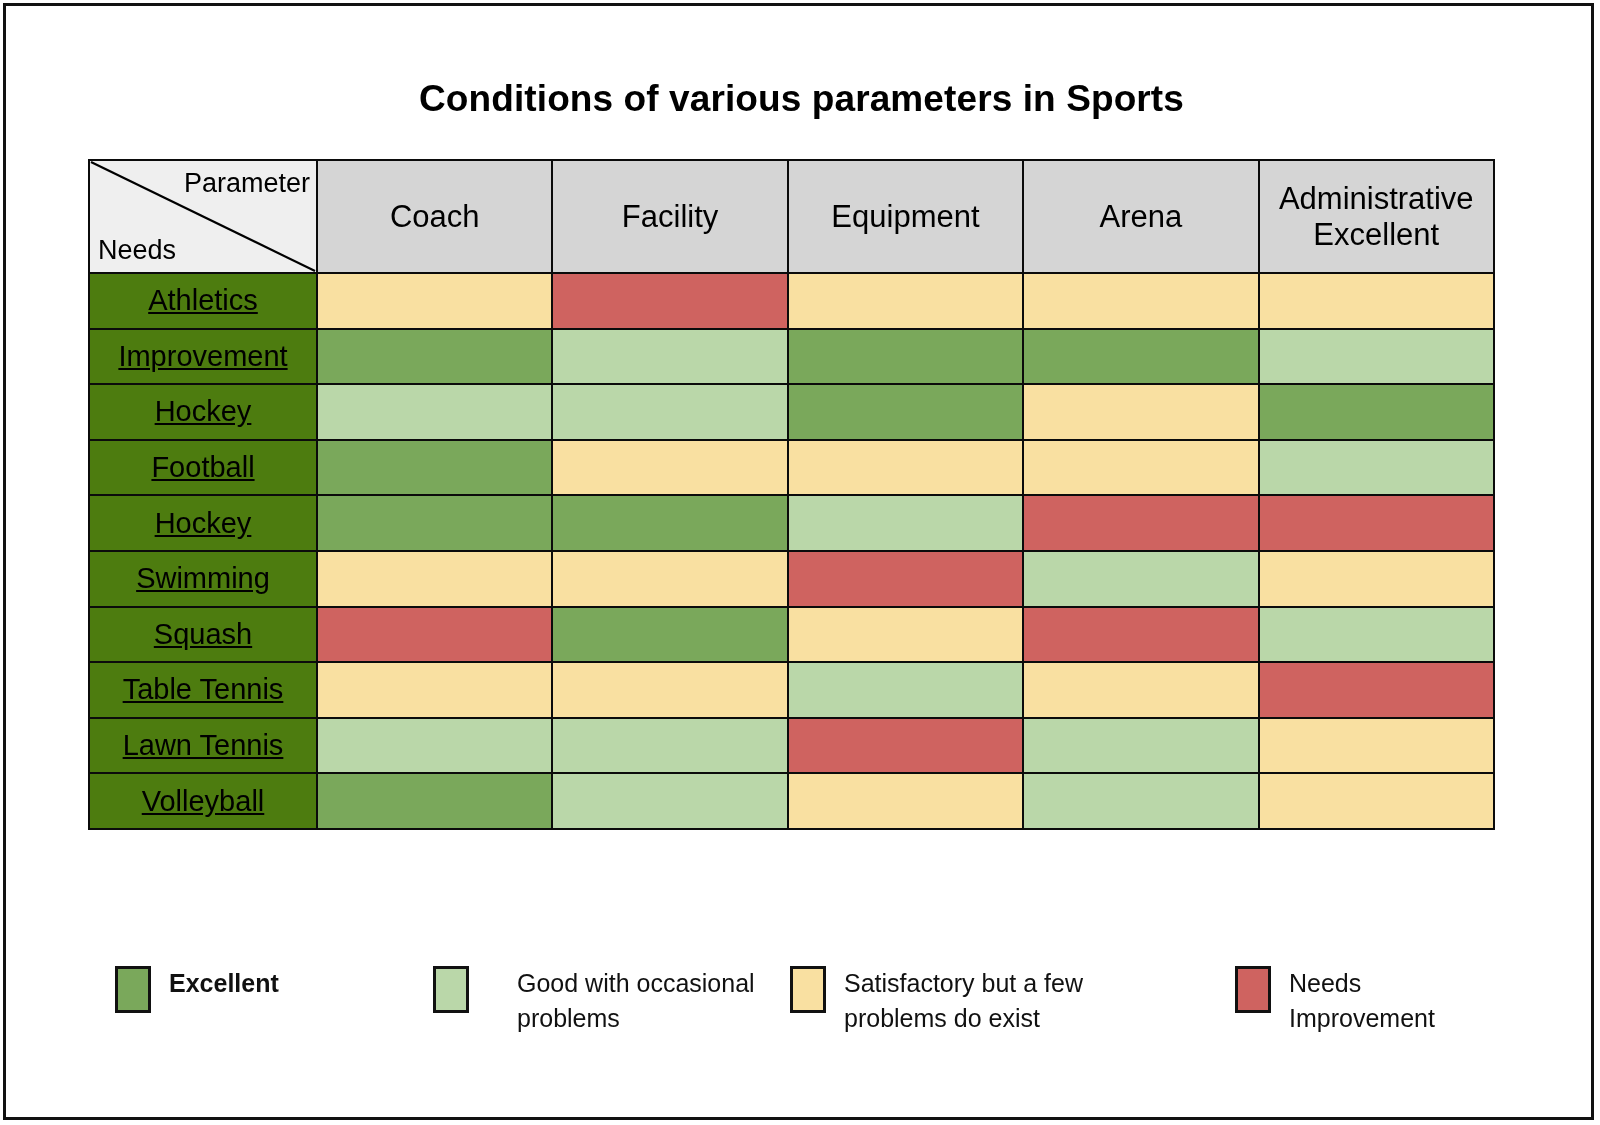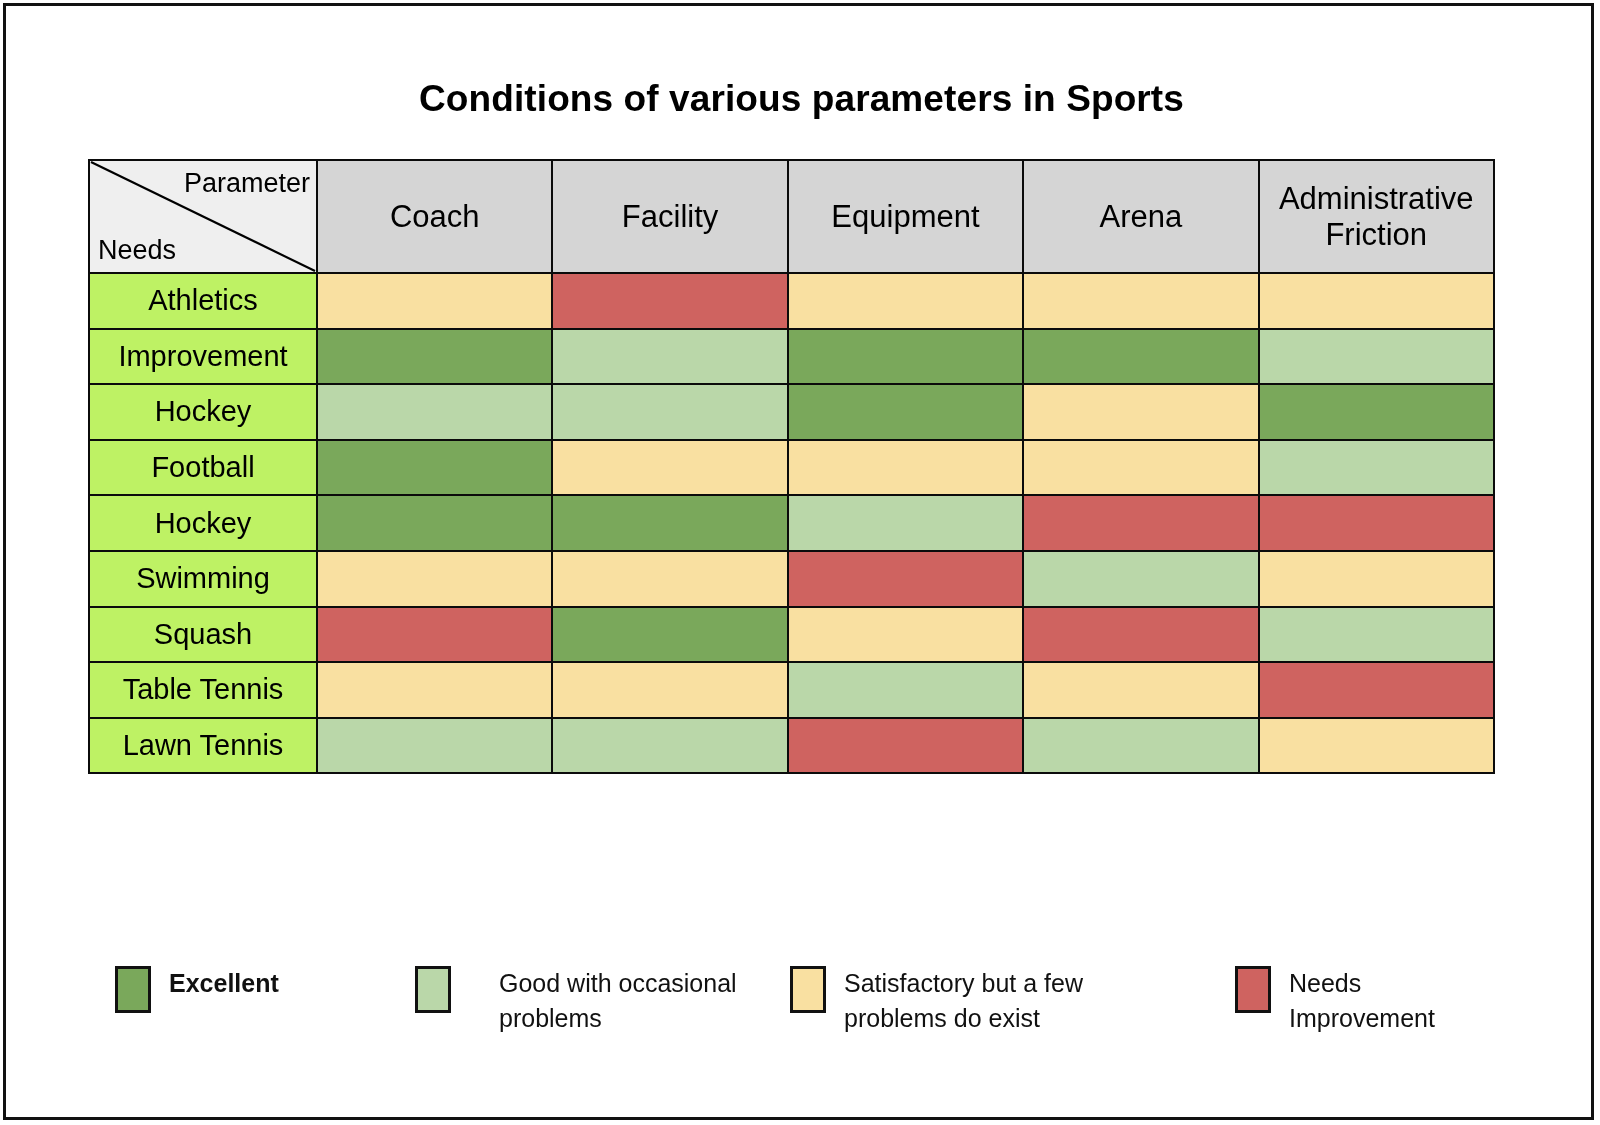--- a/index.html
+++ b/index.html
@@ -94,26 +94,27 @@
     text-align: center;
     vertical-align: middle;
     font-size: 31px;
     color: #000;
     line-height: 1.14;
     padding: 2px 4px;
   }
 
   .rowlabel {
     height: 55.6px;
-    background: #bef264;
+    background: #4d7c0f;
     text-align: center;
     vertical-align: middle;
     font-size: 29px;
     color: #000;
     white-space: nowrap;
+    text-decoration: underline;
   }
   .cell {
     height: 55.6px;
   }
 
   
   .s-excellent    { background: #7aa85b; }
   .s-good         { background: #bad7a9; }
   .s-satisfactory { background: #f9e0a1; }
   .s-needs        { background: #cf6360; }
@@ -141,21 +142,21 @@
     margin-top: 22px;
   }
   .legend-item .ltext {
     font-size: 25px;
     color: #111;
     line-height: 1.38;
     padding-top: 22px;
     max-width: 275px;
   }
   #li0 { left: 27px; font-weight: bold;  }
-  #li1 { left: 327px; gap: 48px; }
+  #li1 { left: 345px; gap: 48px; }
   #li2 { left: 702px; }
   #li3 { left: 1147px; }
 </style>
 </head>
 <body>
 
 <div id="page">
   <div id="frame">
 
     <div id="title">Conditions of various parameters in Sports</div>
@@ -175,21 +176,21 @@
             <svg viewBox="0 0 228 113" preserveAspectRatio="none">
               <line x1="1" y1="1" x2="227" y2="112" stroke="#000" stroke-width="2.2"></line>
             </svg>
             <span class="lbl-param">Parameter</span>
             <span class="lbl-sports">Needs</span>
           </th>
           <th class="hcell">Coach</th>
           <th class="hcell">Facility</th>
           <th class="hcell">Equipment</th>
           <th class="hcell">Arena</th>
-          <th class="hcell">Administrative Friction</th>
+          <th class="hcell">Administrative Excellent</th>
         </tr>
       </thead>
       <tbody id="matrix-body">
           <tr>
             <th class="rowlabel">Athletics</th>
             <td class="cell s-satisfactory" title="Satisfactory but a few problems do exist" style="background: rgb(249, 224, 161);"></td>
             <td class="cell s-needs" title="Needs Improvement" style="background: rgb(207, 99, 96);"></td>
             <td class="cell s-satisfactory" title="Satisfactory but a few problems do exist" style="background: rgb(249, 224, 161);"></td>
             <td class="cell s-satisfactory" title="Satisfactory but a few problems do exist" style="background: rgb(249, 224, 161);"></td>
             <td class="cell s-satisfactory" title="Satisfactory but a few problems do exist" style="background: rgb(249, 224, 161);"></td>
@@ -248,20 +249,28 @@
             <td class="cell s-satisfactory" title="Satisfactory but a few problems do exist" style="background: rgb(249, 224, 161);"></td>
             <td class="cell s-good" title="Good with occasional problems" style="background: rgb(186, 215, 169);"></td>
             <td class="cell s-satisfactory" title="Satisfactory but a few problems do exist" style="background: rgb(249, 224, 161);"></td>
             <td class="cell s-needs" title="Needs Improvement" style="background: rgb(207, 99, 96);"></td>
           </tr>
           <tr>
             <th class="rowlabel">Lawn Tennis</th>
             <td class="cell s-good" title="Good with occasional problems" style="background: rgb(186, 215, 169);"></td>
             <td class="cell s-good" title="Good with occasional problems" style="background: rgb(186, 215, 169);"></td>
             <td class="cell s-needs" title="Needs Improvement" style="background: rgb(207, 99, 96);"></td>
+            <td class="cell s-good" title="Good with occasional problems" style="background: rgb(186, 215, 169);"></td>
+            <td class="cell s-satisfactory" title="Satisfactory but a few problems do exist" style="background: rgb(249, 224, 161);"></td>
+          </tr>
+          <tr>
+            <th class="rowlabel">Volleyball</th>
+            <td class="cell s-excellent" title="Excellent" style="background: rgb(122, 168, 91);"></td>
+            <td class="cell s-good" title="Good with occasional problems" style="background: rgb(186, 215, 169);"></td>
+            <td class="cell s-satisfactory" title="Satisfactory but a few problems do exist" style="background: rgb(249, 224, 161);"></td>
             <td class="cell s-good" title="Good with occasional problems" style="background: rgb(186, 215, 169);"></td>
             <td class="cell s-satisfactory" title="Satisfactory but a few problems do exist" style="background: rgb(249, 224, 161);"></td>
           </tr>
         </tbody>
     </table>
 
     <div id="legend">
       <div class="legend-item" id="li0">
         <span class="swatch s-excellent" style="background: rgb(122, 168, 91);"></span>
         <span class="ltext">Excellent</span>

